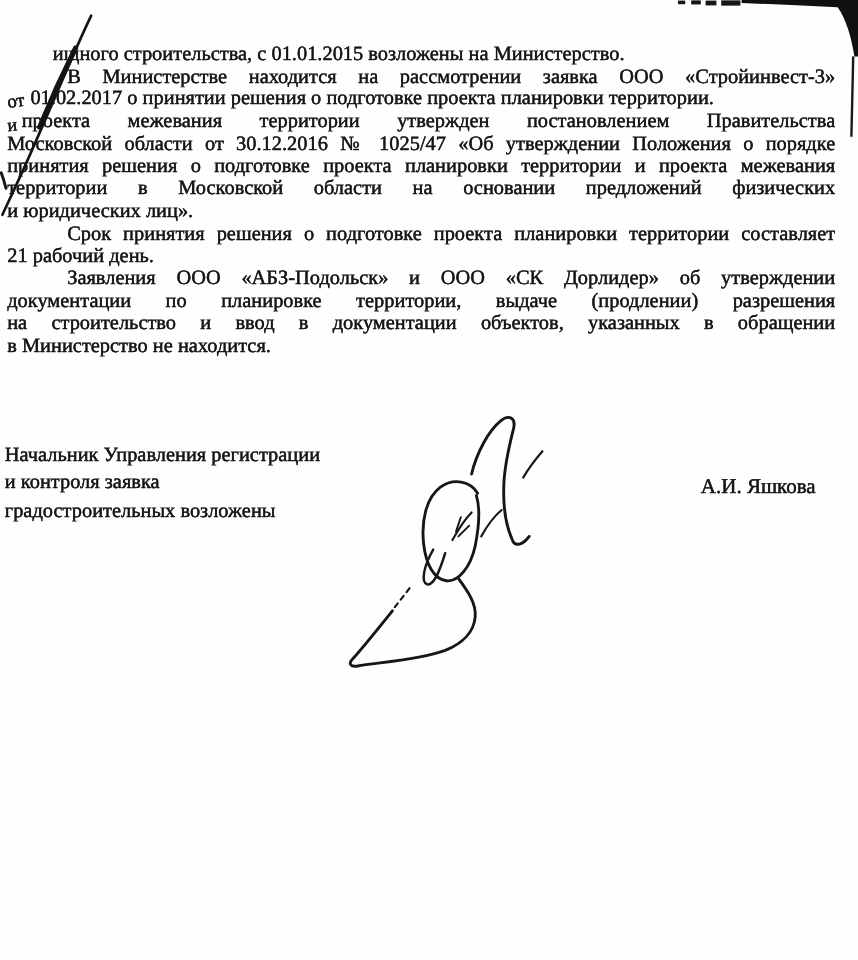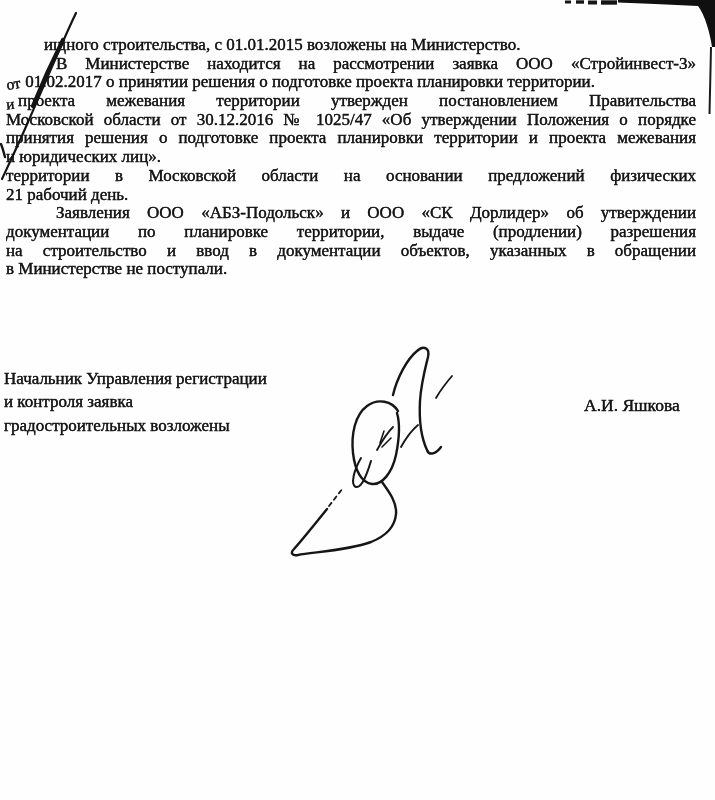--- a/index.html
+++ b/index.html
@@ -48,27 +48,28 @@
 
 <div id="page">
 
   <div class="doc">
     <div class="ln last ind1">ищного строительства, с 01.01.2015 возложены на Министерство.</div>
     <div class="ln ind">В Министерстве находится на рассмотрении заявка ООО «Стройинвест-3»</div>
     <div class="ln last"><span class="curl">от</span><span>01.02.2017 о принятии решения о подготовке проекта планировки территории.</span></div>
     <div class="ln"><span class="curl2">и</span><span>проекта межевания территории утвержден постановлением Правительства</span></div>
     <div class="ln">Московской области от 30.12.2016 № 1025/47 «Об утверждении Положения о порядке</div>
     <div class="ln">принятия решения о подготовке проекта планировки территории и проекта межевания</div>
+    <div class="ln">территории в Московской области на основании предложений физических</div>
     <div class="ln last">и юридических лиц».</div>
-    <div class="ln">территории в Московской области на основании предложений физических</div>
+    <div class="ln ind">Срок принятия решения о подготовке проекта планировки территории составляет</div>
     <div class="ln last">21 рабочий день.</div>
     <div class="ln ind">Заявления ООО «АБЗ-Подольск» и ООО «СК Дорлидер» об утверждении</div>
     <div class="ln">документации по планировке территории, выдаче (продлении) разрешения</div>
     <div class="ln">на строительство и ввод в документации объектов, указанных в обращении</div>
-    <div class="ln last">в Министерстве не поступали.</div>
+    <div class="ln last">в Министерство не находится.</div>
   </div>
 
   <div class="signoff">
     <div>Начальник Управления регистрации</div>
     <div>и контроля заявка</div>
     <div>градостроительных возложены</div>
   </div>
   <div class="signer-name">А.И. Яшкова</div>
 
   <svg class="overlay" width="715" height="800" viewBox="0 0 715 800">

